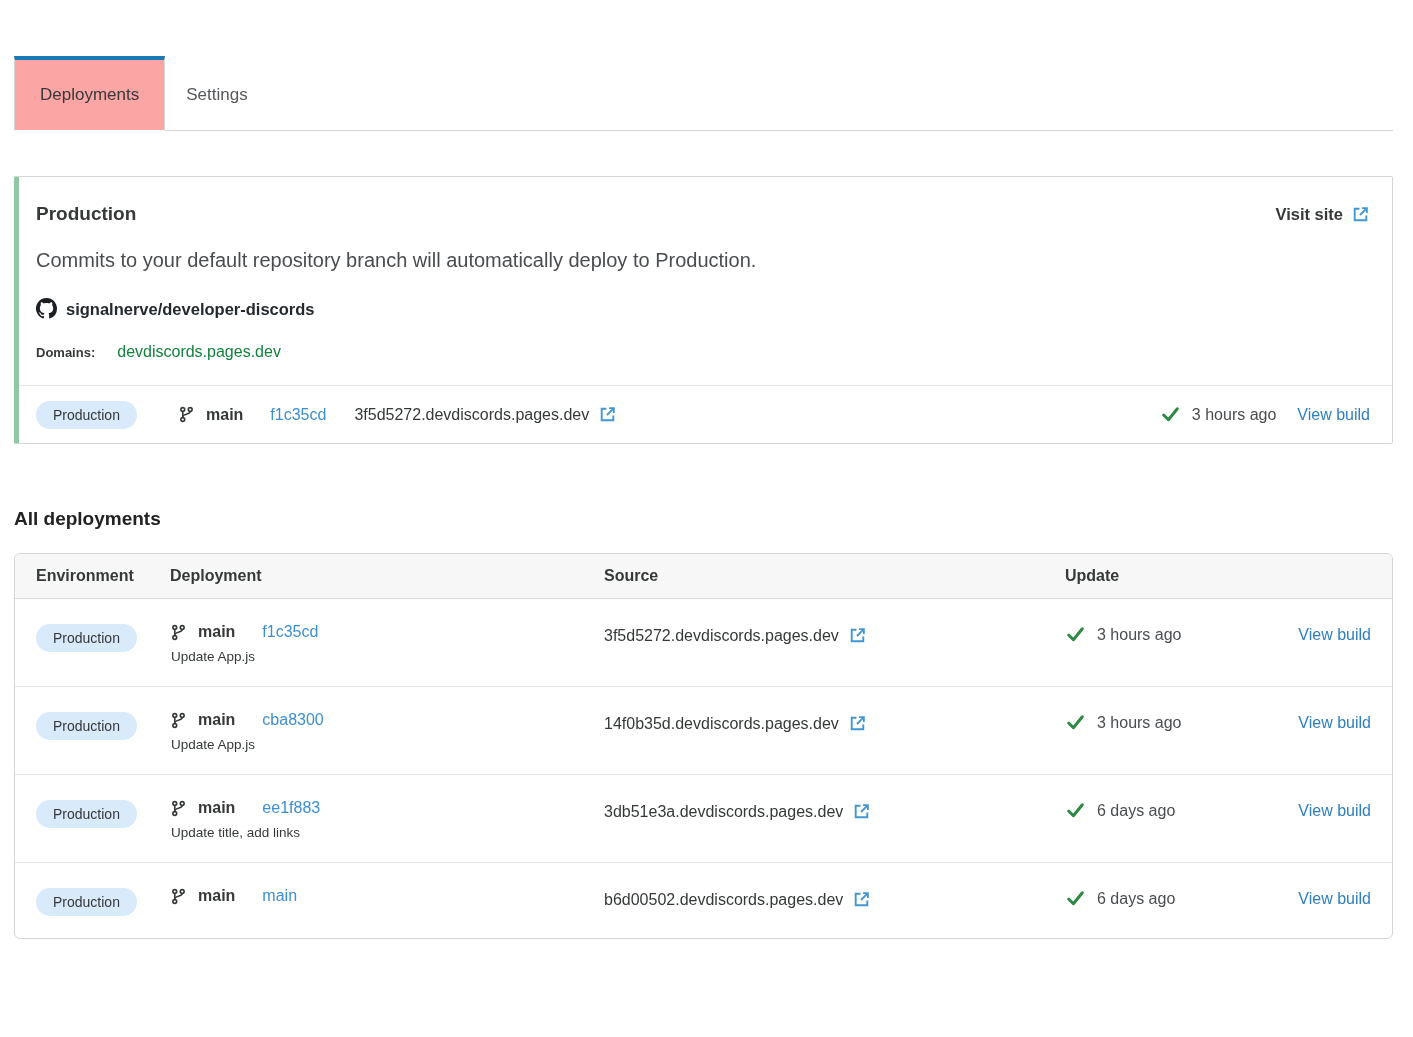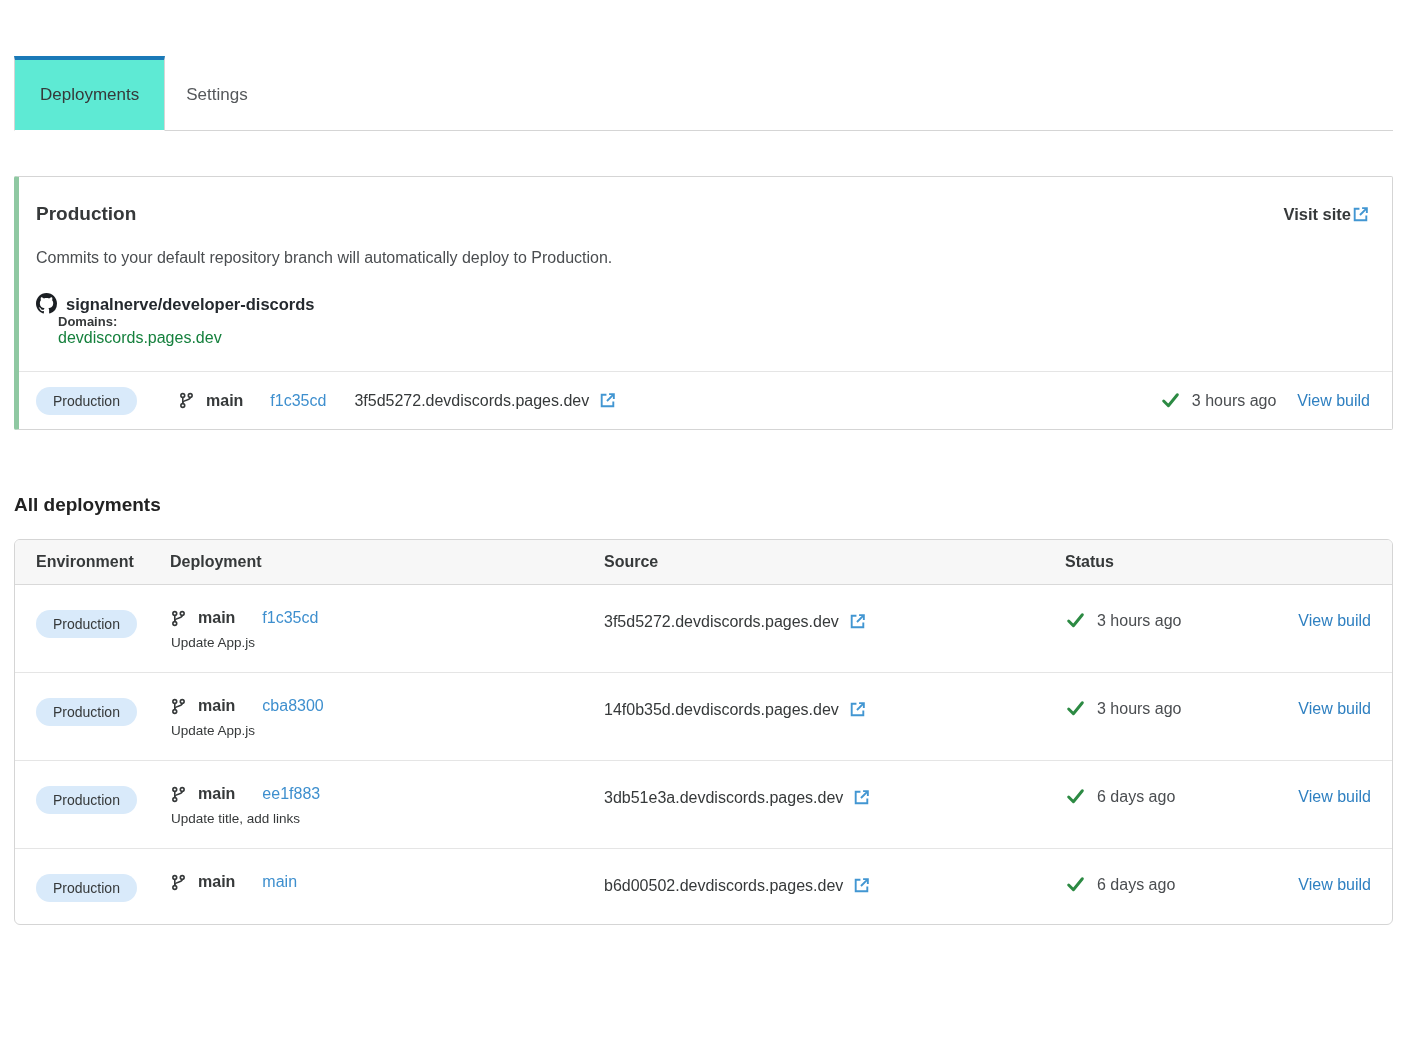--- a/index.html
+++ b/index.html
@@ -32,21 +32,21 @@
     display: flex;
     align-items: center;
     font-size: 17px;
     color: #55585b;
     padding: 0 21px;
     cursor: pointer;
     border-top: 4px solid transparent;
   }
   .tab.active {
     color: #36393a;
-    background: #5eead4;
+    background: #fca5a5;
     border: 1px solid #d5d5d5;
     border-top: 4px solid #1a7ab8;
     border-bottom: 1px solid #ffffff;
     margin-bottom: -1px;
     padding: 0 25px;
   }
 
   
   .prod-card {
     margin-top: 45px;
@@ -57,41 +57,42 @@
   .prod-card-body { padding: 26px 22px 0 17px; }
   .prod-card-toprow {
     display: flex;
     align-items: center;
     justify-content: space-between;
   }
   .card-heading { font-size: 19px; font-weight: 600; color: #36393a; }
   .visit-site {
     display: inline-flex;
     align-items: center;
+    gap: 8px;
     font-size: 16.5px;
     font-weight: 600;
     color: #36393a;
     cursor: pointer;
     text-decoration: none;
   }
-  .prod-desc { margin-top: 24px; font-size: 16px; color: #4a4d50; }
+  .prod-desc { margin-top: 24px; font-size: 20px; color: #4a4d50; }
   .repo-row {
     margin-top: 26px;
     display: flex;
     align-items: flex-end;
     gap: 9px;
     font-size: 16.5px;
     font-weight: 700;
     color: #24292e;
   }
   .domains-row {
+    margin-top: 24px;
     padding-bottom: 24px;
     display: flex;
     align-items: baseline;
-    flex-direction: column;
   }
   .domains-label { font-size: 13px; font-weight: 700; color: #36393a; }
   .domains-value { font-size: 16px; color: #15803d; margin-left: 22px; }
 
   .prod-deploy-row {
     border-top: 1px solid #e5e5e5;
     display: flex;
     align-items: center;
     padding: 14px 22px 14px 17px;
     min-height: 58px;
@@ -247,21 +248,21 @@
     </div>
   </section>
 
   <h2 class="section-heading">All deployments</h2>
 
   <div class="deploy-table">
     <div class="table-header">
       <div class="th">Environment</div>
       <div class="th">Deployment</div>
       <div class="th">Source</div>
-      <div class="th">Status</div>
+      <div class="th">Update</div>
     </div>
 
     <div class="table-row">
       <div class="cell-env">
         <span class="badge">Production</span>
       </div>
       <div class="cell-source">
         <div class="src-line">
           <span class="branch-icon-wrap">
   <svg width="17" height="17" viewBox="0 0 16 16" fill="none" stroke="#36393a" stroke-width="1.5">

